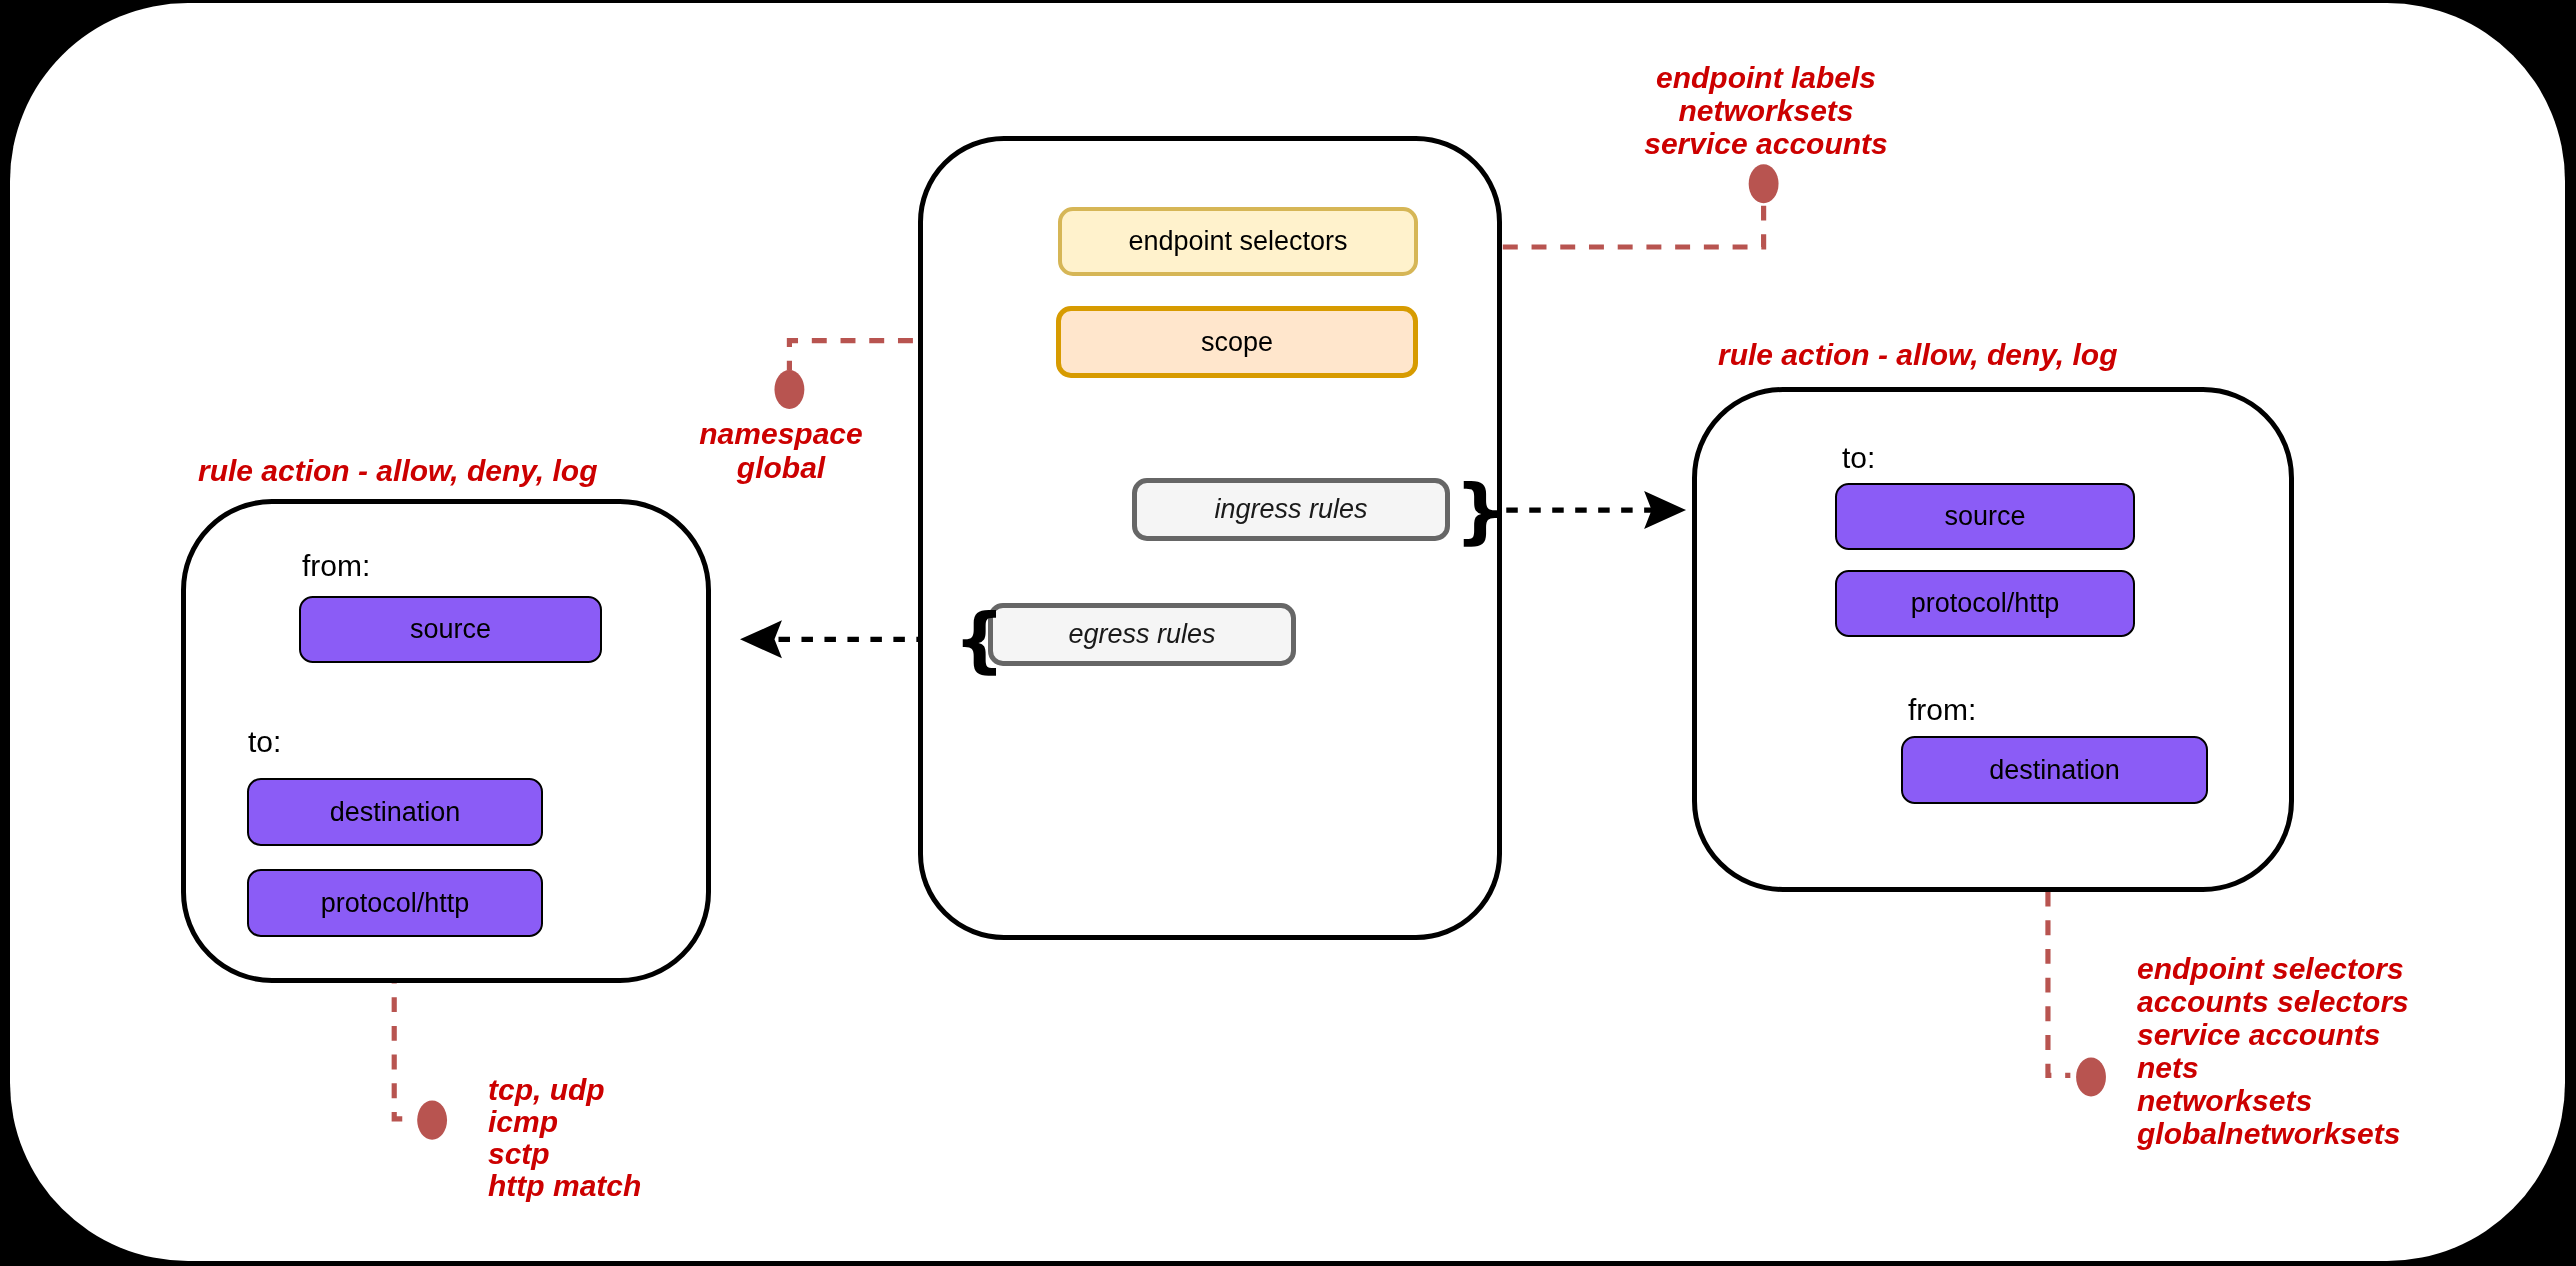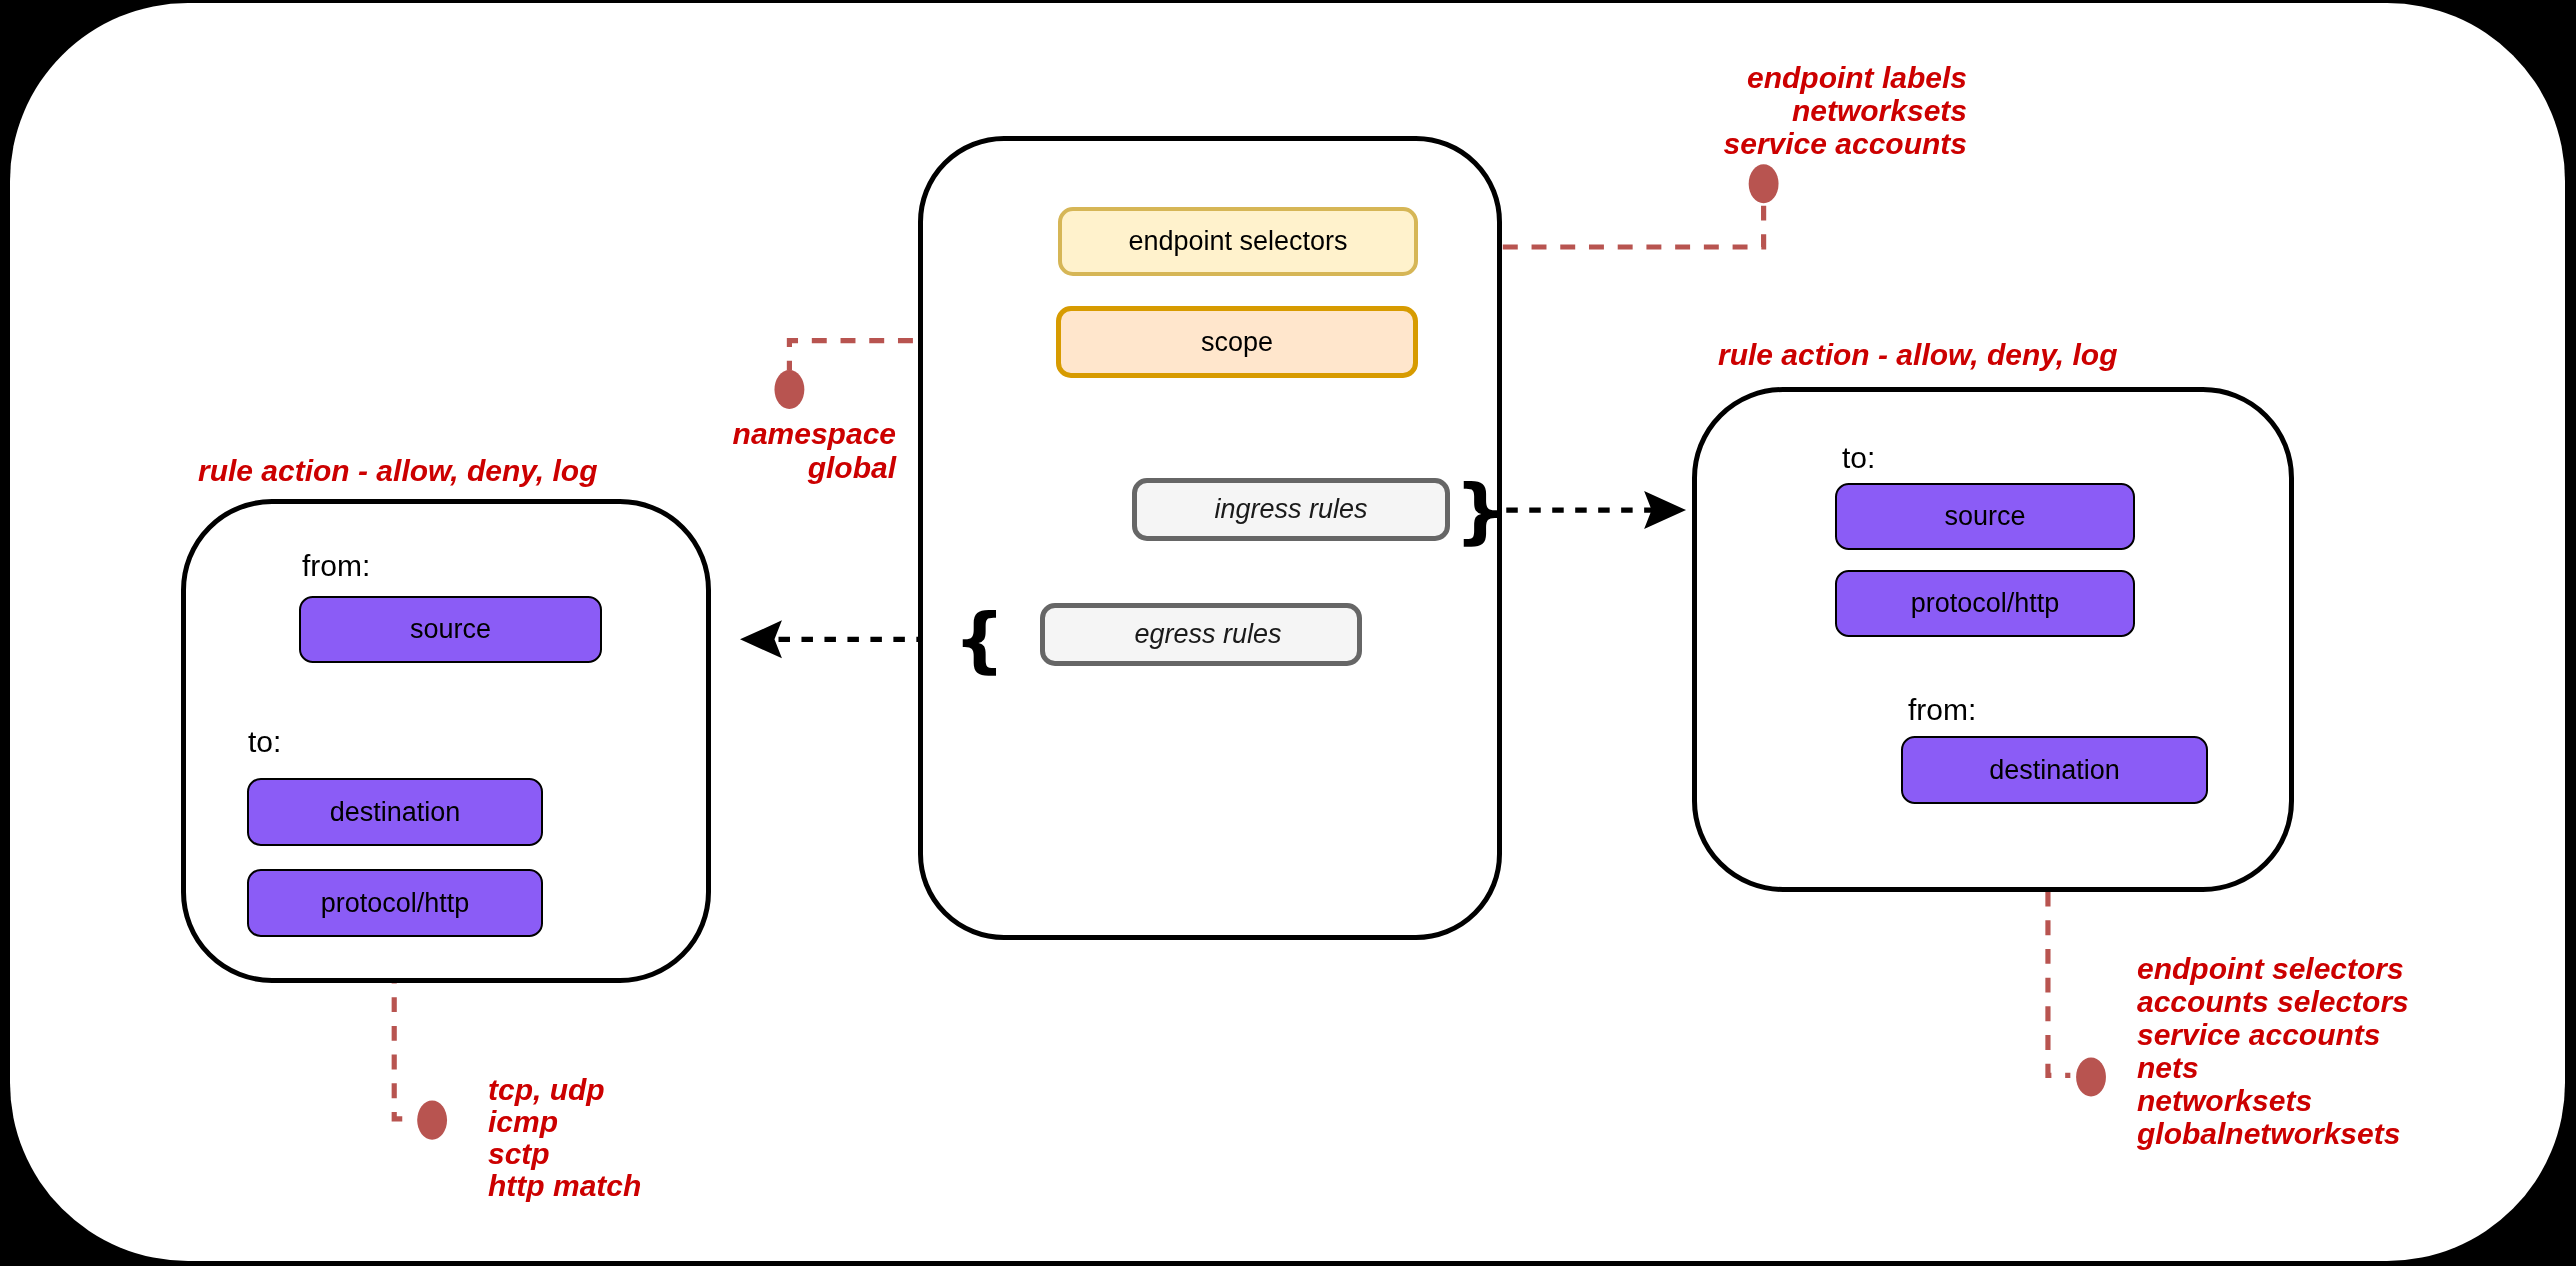--- a/index.html
+++ b/index.html
@@ -19,21 +19,21 @@
   .node.yellow{background:#fff2cc;border:4px solid #d6b656;border-radius:15px;}
   .node.orange{background:#ffe6cc;border:5.7px solid #d79b00;border-radius:15px;}
   .node.gray{background:#f5f5f5;border:5.7px solid #666666;border-radius:15px;color:#1a1a1a;font-style:italic;}
 
   
   .plain{position:absolute;font-size:30px;color:#000;white-space:nowrap;}
 
   
   .note{position:absolute;color:#cc0000;font-size:30px;font-weight:bold;font-style:italic;
         line-height:33px;white-space:nowrap;}
-  .note.center{text-align:right;}
+  .note.center{text-align:center;}
   .note .ln{white-space:nowrap;}
 
   .brace{position:absolute;font-family:"DejaVu Sans",sans-serif;font-size:72px;font-weight:600;
          color:#000;display:flex;align-items:center;justify-content:center;}
 </style>
 </head>
 <body>
 
 <div class="stage">
   <div class="paper"></div>
@@ -66,21 +66,21 @@
   </div>
 
   <div class="node orange" style="left:1056px;top:306px;width:352px;height:62px;text-align:right;">
     <span>scope</span>
   </div>
 
   <div class="node gray" style="left:1132px;top:478px;width:308px;height:53px;">
     <span>ingress rules</span>
   </div>
 
-  <div class="node gray" style="left:1040px;top:603px;width:298px;height:53px;padding-left:14px;">
+  <div class="node gray" style="left:988px;top:603px;width:298px;height:53px;">
     <span>egress rules</span>
   </div>
 
   <div class="brace" style="left:1452px;top:470px;width:57px;height:80px;">}</div>
   <div class="brace" style="left:951px;top:599px;width:57px;height:80px;">{</div>
 
   <div class="note" style="left:198px;top:454px;">rule action - allow, deny, log</div>
 
   <div class="container" style="left:181px;top:499px;width:520px;height:474px;border-radius:91px;"></div>
 

